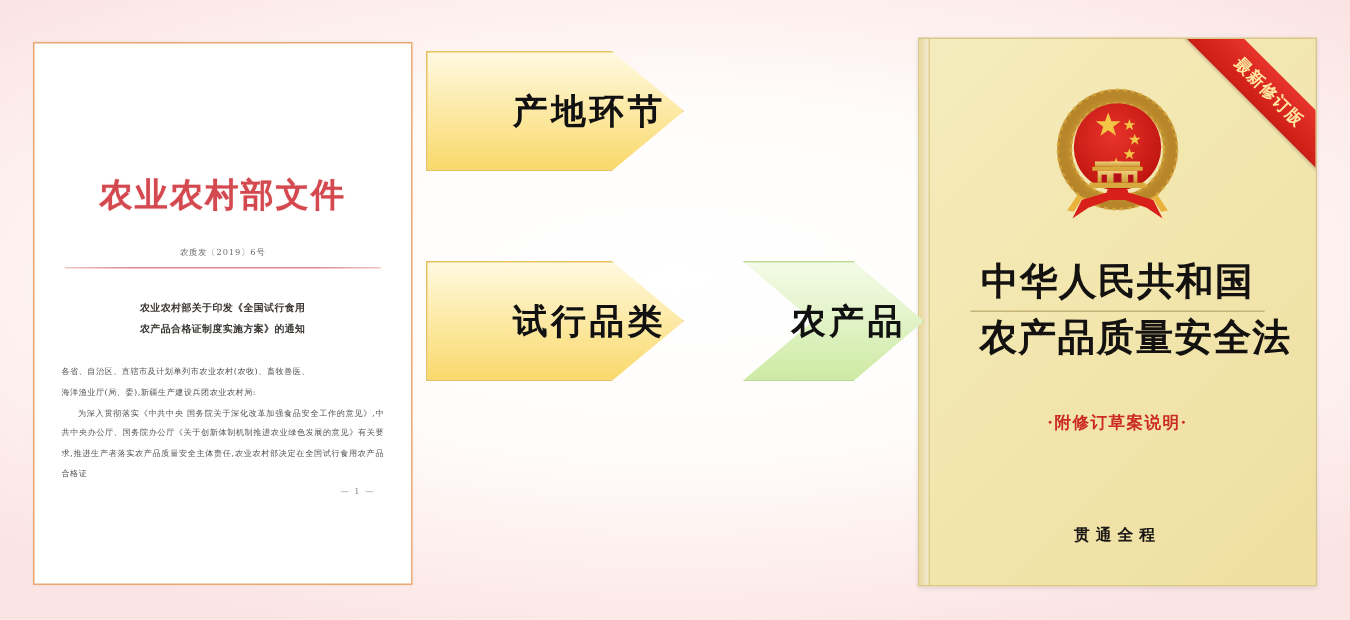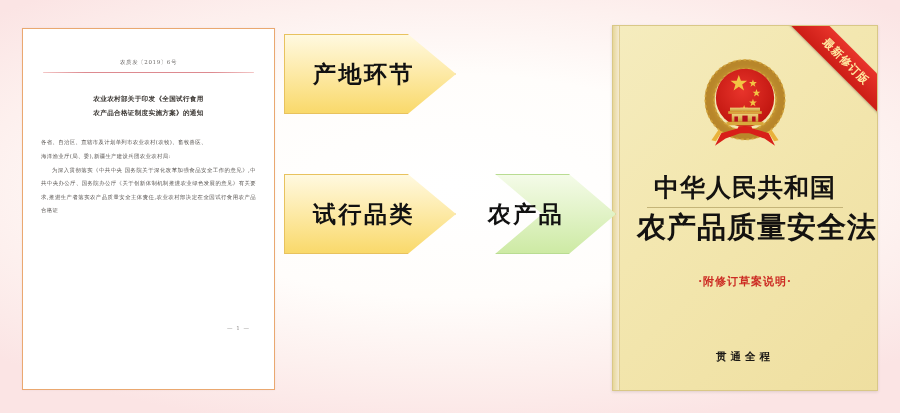--- a/index.html
+++ b/index.html
@@ -126,21 +126,21 @@
   }
   .arrow-row.r1 { top: 34px; }
   .arrow-row.r2 { top: 174px; }
   .arrow-row.r3 { top: 314px; }
 
   .chevron {
     position: relative;
     height: 80px;
     display: flex;
     align-items: center;
-    justify-content: center;
+    justify-content: flex-end;
   }
 
   .chevron .label {
     position: relative;
     z-index: 2;
     font-family: "DejaVu Sans", "Liberation Sans", sans-serif;
     font-size: 23px;
     font-weight: 700;
     color: #111111;
     letter-spacing: 2.5px;
@@ -241,21 +241,21 @@
     letter-spacing: 1px;
     line-height: 1.25;
   }
   .book-title .tline {
     margin: 2px 34px 3px 34px;
     height: 1px;
     background: #c4b478;
   }
   .book-title .line2 {
     display: block;
-    font-size: 29px;
+    font-size: 25px;
     letter-spacing: 1px;
     line-height: 1.3;
     padding-left: 24px;
   }
 
   .book-sub {
     position: absolute;
     left: 0; right: 0;
     top: 248px;
     text-align: center;
@@ -278,20 +278,21 @@
     letter-spacing: 4px;
   }
 </style>
 </head>
 <body>
 
 <div class="stage">
 
   <div class="doc-page">
     <div class="doc-inner">
+      <div class="doc-title">农业农村部文件</div>
       <div class="doc-number">农质发〔2019〕6号</div>
       <div class="doc-rule"></div>
       <div class="doc-subject">
         <span>农业农村部关于印发《全国试行食用</span><br>
         <span>农产品合格证制度实施方案》的通知</span>
       </div>
       <div class="doc-body">
         <p>各省、自治区、直辖市及计划单列市农业农村(农牧)、畜牧兽医、</p>
         <p>海洋渔业厅(局、委),新疆生产建设兵团农业农村局:</p>
         <p class="indent">为深入贯彻落实《中共中央 国务院关于深化改革加强食品安全工作的意见》,中共中央办公厅、国务院办公厅《关于创新体制机制推进农业绿色发展的意见》有关要求,推进生产者落实农产品质量安全主体责任,农业农村部决定在全国试行食用农产品合格证</p>

